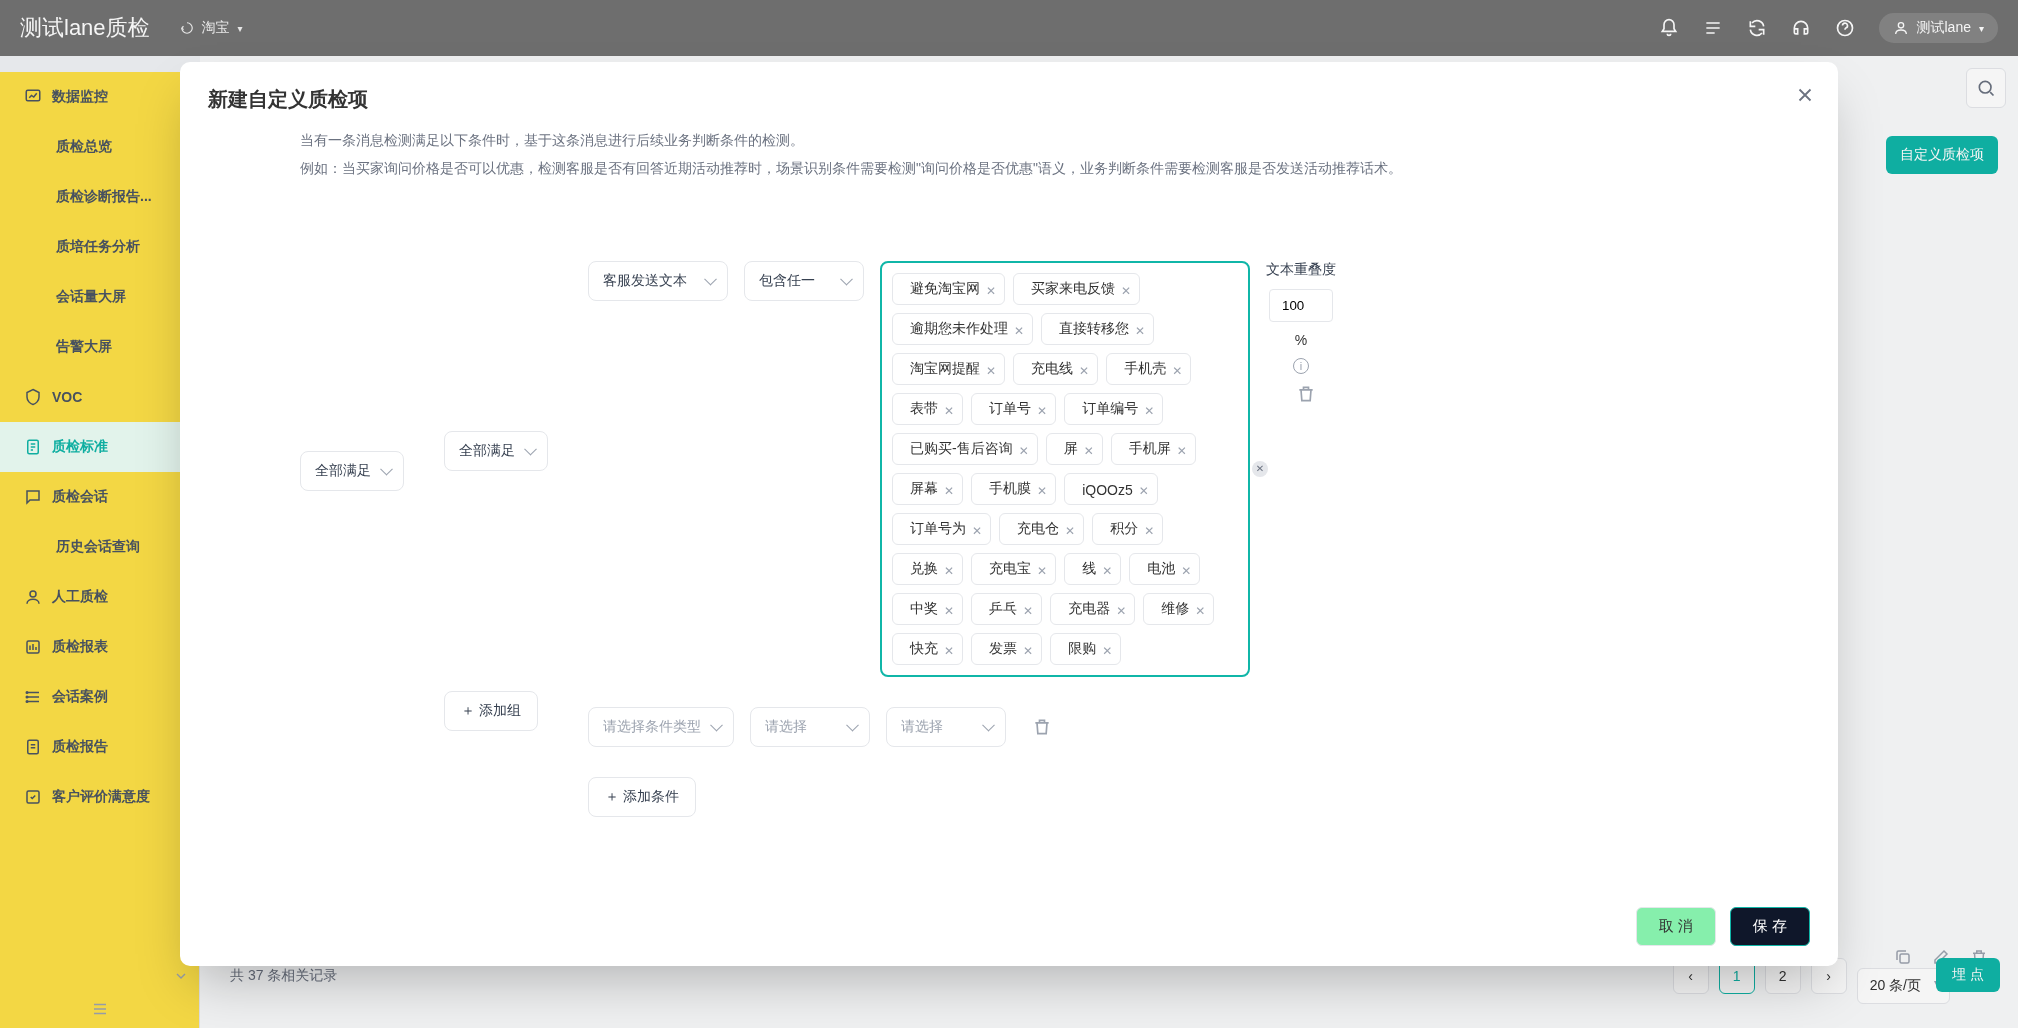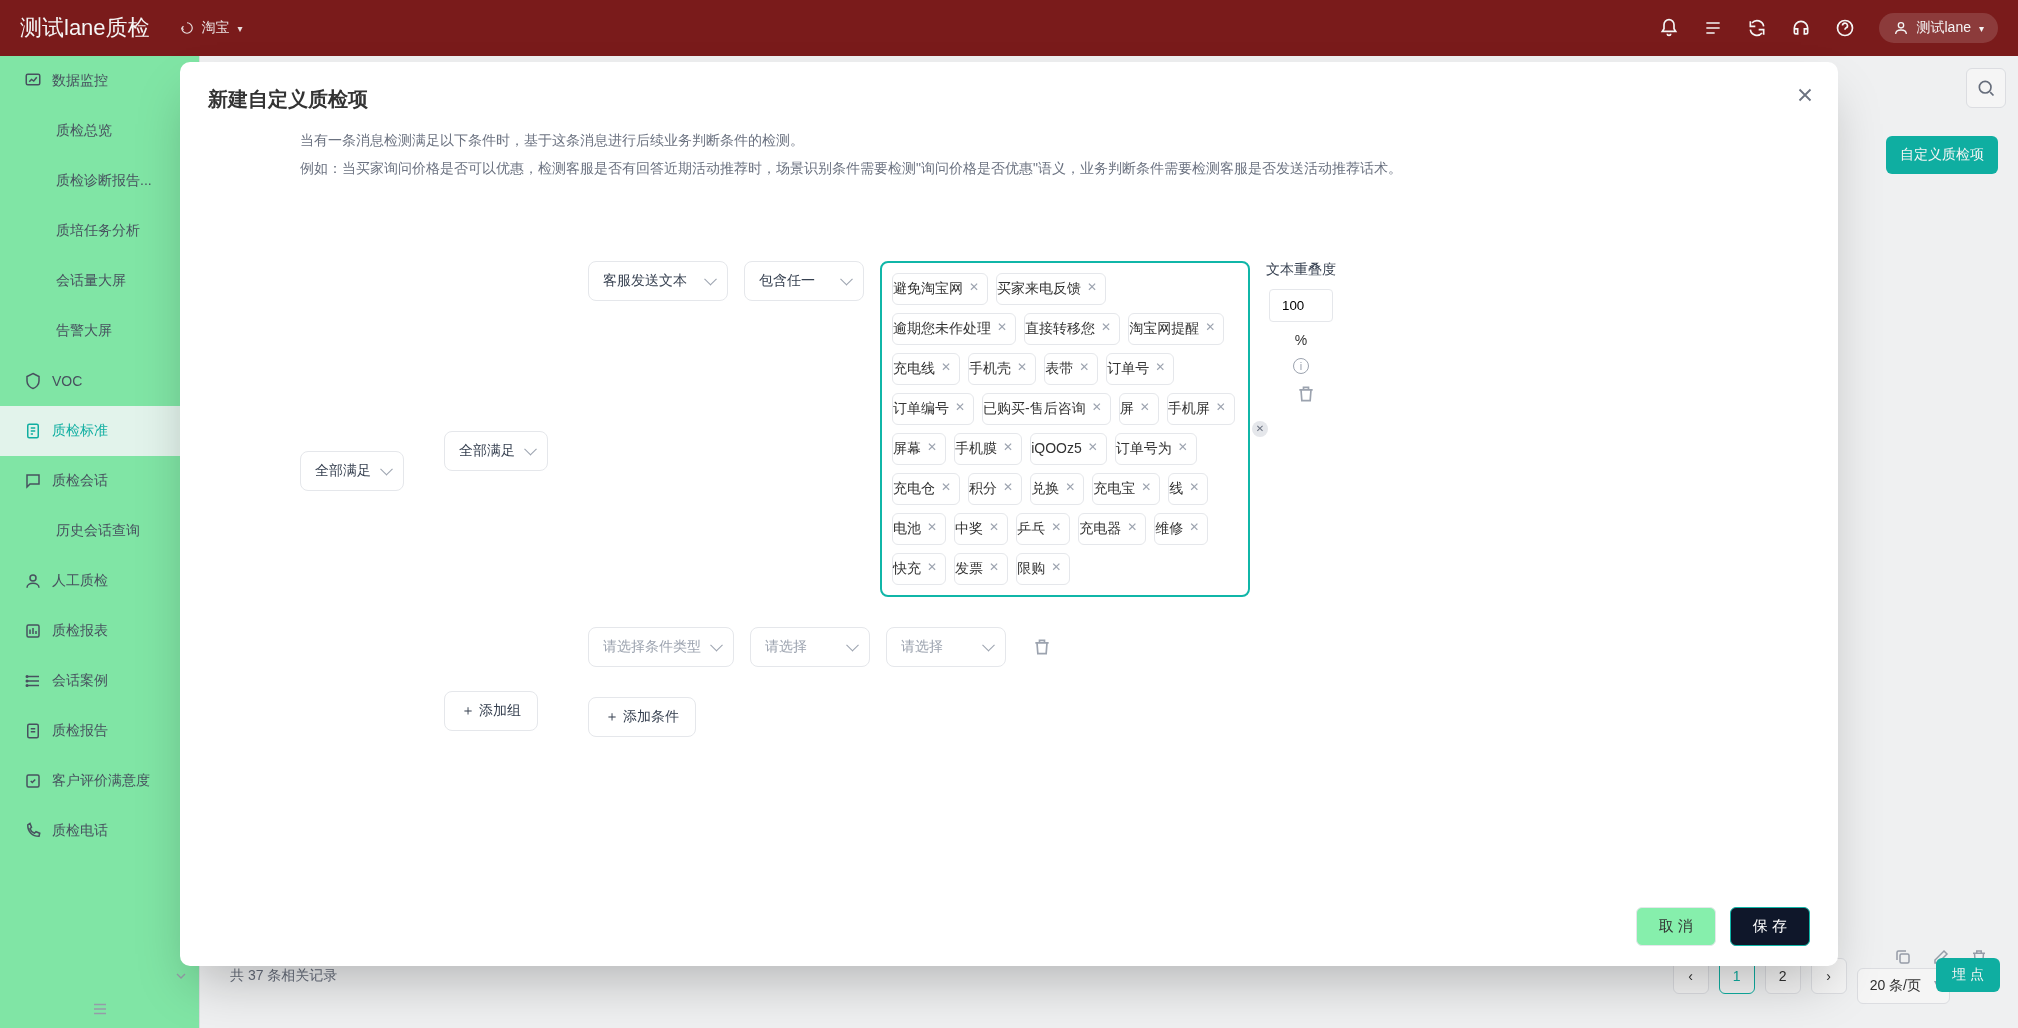--- a/index.html
+++ b/index.html
@@ -1,29 +1,29 @@
 <!DOCTYPE html>
 <html><head>
   <meta charset="utf-8">
   <style>
     * { box-sizing: border-box; margin: 0; padding: 0; }
     body { font-family: -apple-system, "PingFang SC", "Microsoft YaHei", sans-serif; font-size: 14px; color: #333; background: #f0f2f5; overflow: hidden; width: 2018px; height: 1028px; position: relative; }
     
     
-    .header { height: 56px; background: #7f1d1d; display: flex; padding: 0 20px; color: #fff; }
+    .header { height: 56px; background: #737373; display: flex; padding: 0 20px; color: #fff; }
     .header-left { display: flex; align-items: center; gap: 30px; }
     .logo { font-size: 22px; font-weight: 500; }
     .tenant-switch { display: flex; align-items: center; gap: 8px; cursor: pointer; opacity: 0.9; }
     .tenant-switch svg { width: 14px; height: 14px; }
     .header-right { margin-left: auto; display: flex; align-items: center; gap: 24px; }
     .header-icon { width: 20px; height: 20px; cursor: pointer; display: flex; align-items: center; justify-content: center; }
     .user-badge { display: flex; align-items: center; gap: 8px; background: rgba(255,255,255,0.15); padding: 6px 14px; border-radius: 16px; cursor: pointer; }
     
     
-    .sidebar { position: absolute; left: 0; top: 56px; bottom: 0; width: 200px; background: #86efac; border-right: 1px solid #e5e7eb; overflow-y: auto; }
+    .sidebar { position: absolute; left: 0; top: 72px; bottom: 0; width: 200px; background: #fde047; border-right: 1px solid #e5e7eb; overflow-y: auto; font-weight: bold; }
     .sidebar-item { display: flex; align-items: center; gap: 10px; padding: 16px 24px; cursor: pointer; color: #4b5563; }
     .sidebar-item.child { padding-left: 56px; }
     .sidebar-item.active { color: #10b6a8; background: #ecfdf5; }
     .sidebar-item .icon { width: 18px; height: 18px; flex-shrink: 0; }
     .badge-dot { background: #ef4444; color: #fff; font-size: 10px; border-radius: 3px; padding: 1px 4px; margin-left: 4px; }
     .sidebar-toggle { position: absolute; bottom: 10px; left: 50%; transform: translateX(-50%); cursor: pointer; }
     .sidebar-chevron { position: absolute; bottom: 44px; right: 10px; cursor: pointer; color: #9ca3af; }
     
     
     .main-bg { position: absolute; left: 200px; right: 0; top: 56px; bottom: 0; background: #f9fafb; }
@@ -53,21 +53,21 @@
     
     
     .builder { display: flex; gap: 40px; margin-top: 80px; align-items: flex-start; }
     .select-box { border: 1px solid #e5e7eb; border-radius: 8px; padding: 10px 32px 10px 14px; background: #fff; cursor: pointer; position: relative; display: inline-block; color: #374151; }
     .select-box::after { content: ""; position: absolute; right: 12px; top: 50%; width: 8px; height: 8px; border-right: 1.5px solid #9ca3af; border-bottom: 1.5px solid #9ca3af; transform: translateY(-70%) rotate(45deg); }
     .select-box.placeholder { color: #9ca3af; }
     .group-col { display: flex; flex-direction: column; gap: 30px; position: relative; }
     .condition-row { display: flex; gap: 16px; align-items: flex-start; }
     .tag-input { border: 2px solid #10b6a8; border-radius: 8px; padding: 10px; width: 370px; display: flex; flex-wrap: wrap; gap: 8px; position: relative; }
     .tag-input-clear { position: absolute; right: -20px; top: 50%; transform: translateY(-50%); width: 16px; height: 16px; border-radius: 50%; background: #e5e7eb; color: #6b7280; display: flex; align-items: center; justify-content: center; font-size: 10px; cursor: pointer; }
-    .tag { background: #fff; border: 1px solid #e5e7eb; border-radius: 6px; padding: 6px 8px 6px 0; display: flex; align-items: flex-start; gap: 6px; font-size: 14px; }
+    .tag { background: #fff; border: 1px solid #e5e7eb; border-radius: 6px; padding: 6px 8px 6px 17px; display: flex; align-items: flex-end; gap: 6px; font-size: 14px; }
     .tag-x { color: #9ca3af; cursor: pointer; font-size: 12px; }
     .overlap-label { color: #374151; }
     .overlap-row { display: flex; align-items: center; gap: 10px; flex-direction: column; }
     .overlap-input { border: 1px solid #e5e7eb; border-radius: 4px; padding: 8px 12px; width: 64px; }
     .info-icon { width: 16px; height: 16px; border: 1px solid #9ca3af; border-radius: 50%; display: inline-flex; align-items: center; justify-content: center; font-size: 11px; color: #9ca3af; }
     .trash-icon { cursor: pointer; color: #9ca3af; }
     .add-btn { border: 1px solid #e5e7eb; border-radius: 8px; padding: 10px 16px; background: #fff; cursor: pointer; display: inline-flex; align-items: center; gap: 4px; color: #374151; }
     
     
     .float-btn { position: absolute; bottom: 36px; right: 18px; background: #10b6a8; color: #fff; padding: 8px 16px; border-radius: 6px; cursor: pointer; font-size: 14px; }
@@ -221,28 +221,20 @@
       <span>质检报告</span>
     </div>
     <div class="sidebar-item">
       <span class="icon">
         <svg viewBox="0 0 24 24" width="18" height="18" fill="none" stroke="currentColor" stroke-width="2">
           <rect x="4" y="4" width="16" height="16" rx="2"></rect>
           <path d="M9 12l2 2 4-4"></path>
         </svg>
       </span>
       <span>客户评价满意度</span>
-    </div>
-    <div class="sidebar-item">
-      <span class="icon">
-        <svg viewBox="0 0 24 24" width="18" height="18" fill="none" stroke="currentColor" stroke-width="2">
-          <path d="M5 4c0 9 6 15 15 15l1-4-5-2-2 2c-3-1-5-3-6-6l2-2-2-5-3 2z"></path>
-        </svg>
-      </span>
-      <span>质检电话</span>
     </div>
     <div class="sidebar-chevron">
       <svg viewBox="0 0 24 24" width="16" height="16" fill="none" stroke="currentColor" stroke-width="2">
         <path d="M6 9l6 6 6-6"></path>
       </svg>
     </div>
     <div class="sidebar-toggle">
       <svg viewBox="0 0 24 24" width="18" height="18" fill="none" stroke="#9ca3af" stroke-width="2">
         <path d="M4 6h16M4 12h16M4 18h16"></path>
       </svg>

